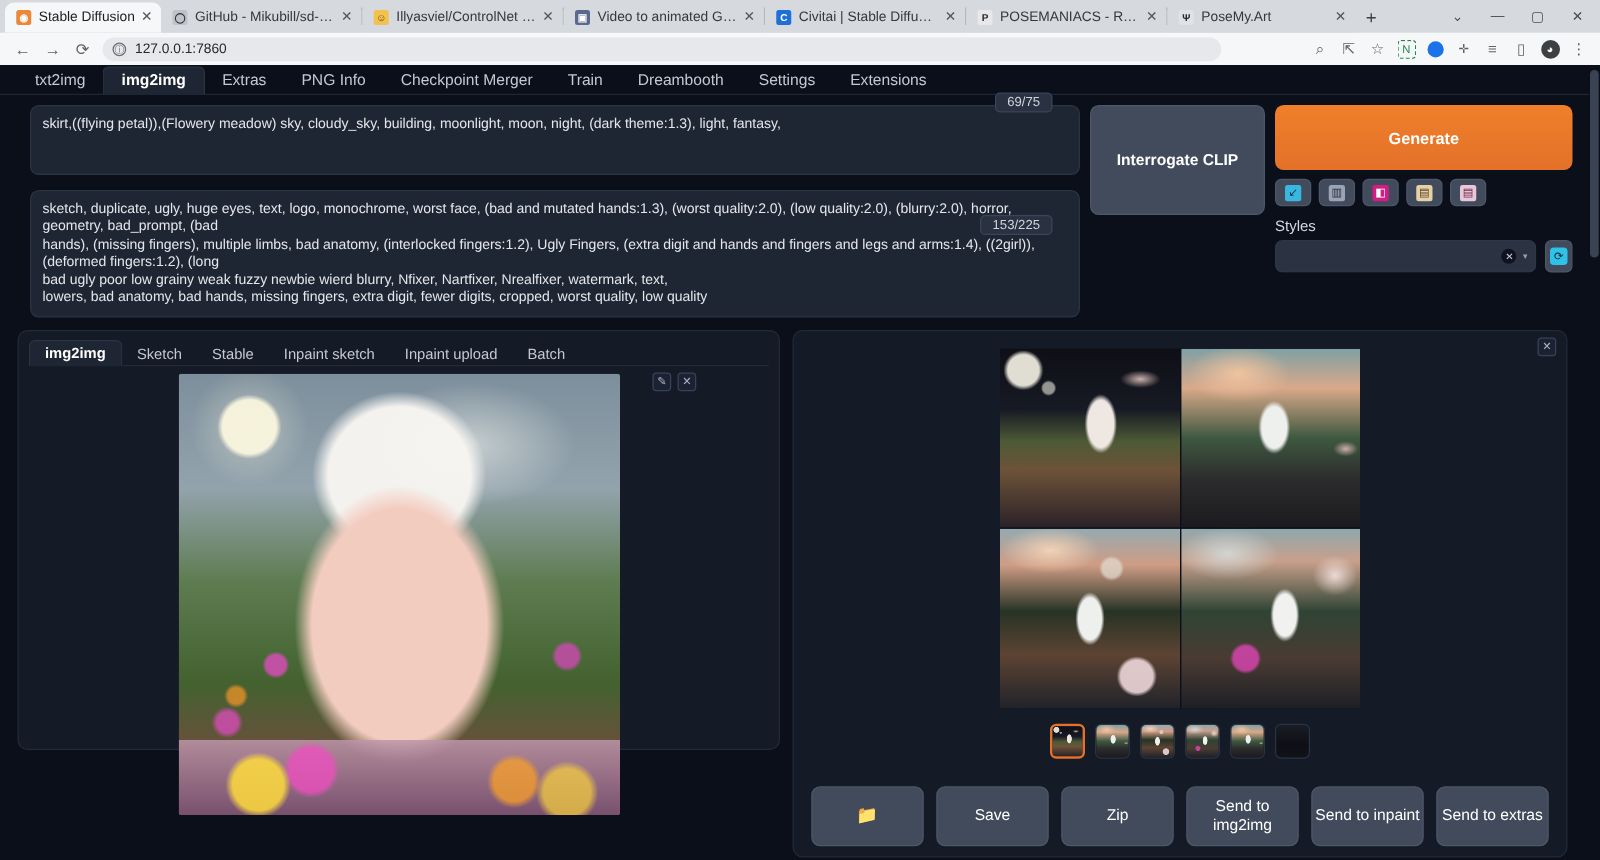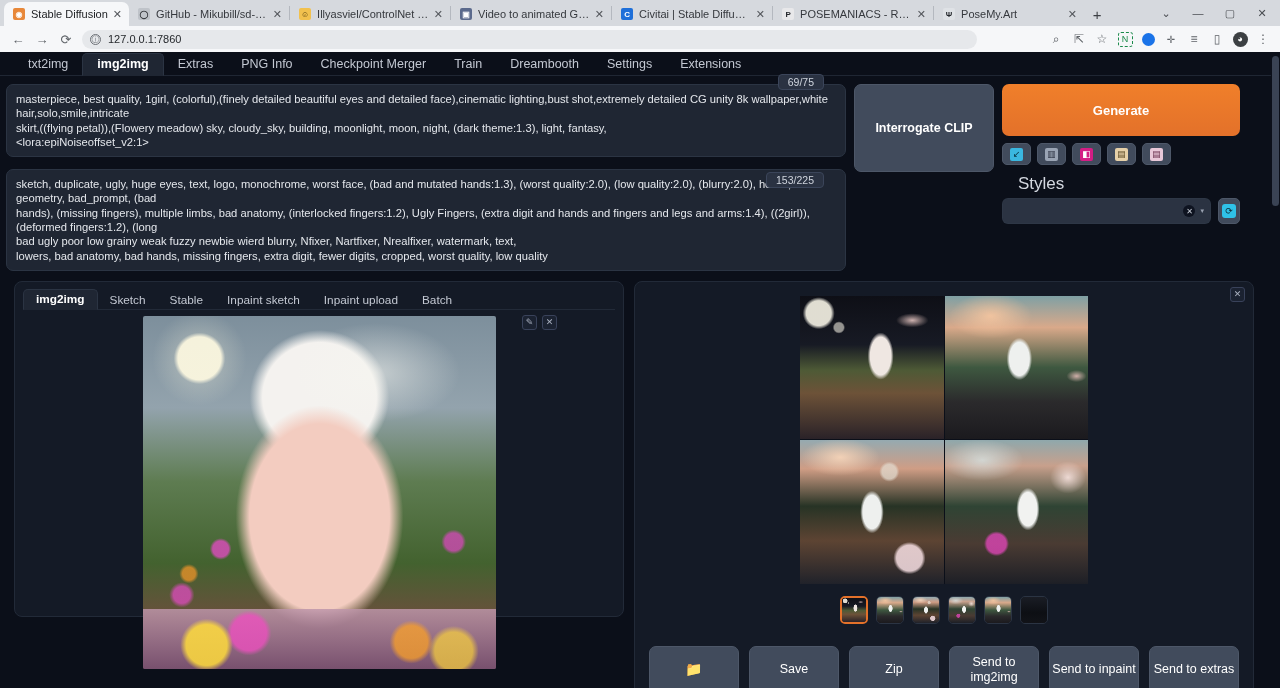--- a/index.html
+++ b/index.html
@@ -130,21 +130,21 @@
   .app-tab.active {
     background: #1f2633;
     color: #fff;
     font-weight: bold;
     border: 1px solid #2b3443;
     border-bottom-color: #1f2633;
   }
 
   .prompt-area {
     display: flex;
-    padding: 8px 14px 0 6px;
+    padding: 8px 14px 0 24px;
     gap: 8px;
     position: relative;
   }
   .prompt-col { width: 840px; position: relative; }
   .textbox {
     background: #1f2633;
     border: 1px solid #2b3443;
     border-radius: 7px;
     padding: 7px 9px;
     font-size: 11.2px;
@@ -198,21 +198,21 @@
   .sbtn {
     width: 29px; height: 22px;
     background: #414b5c;
     border: 1px solid #4d5768;
     border-radius: 5px;
     display: flex; align-items: center; justify-content: center;
     font-size: 11px;
   }
   .sbtn .gl { width: 13px; height: 13px; display: flex; align-items: center;
               justify-content: center; border-radius: 2px; font-size: 9px; }
-  .styles-label { margin-top: 9px; font-size: 17px; color: #d4d8e0; margin-left: 16px; }
+  .styles-label { margin-top: 9px; font-size: 12px; color: #d4d8e0; }
   .styles-row { display: flex; gap: 7px; margin-top: 4px; align-items: center; }
   .styles-select {
     flex: 1 1 auto;
     height: 26px;
     background: #2b3342;
     border: 1px solid #39425440;
     border-radius: 6px;
     display: flex; align-items: center; justify-content: flex-end;
     padding-right: 6px; gap: 5px;
   }
@@ -495,23 +495,21 @@
     <div class="app-tab">Dreambooth</div>
     <div class="app-tab">Settings</div>
     <div class="app-tab">Extensions</div>
   </div>
 
   <div class="prompt-area">
 
     <div class="prompt-col">
       <div class="token-counter">69/75</div>
       <div class="textbox pos">
-        <div>masterpiece, best quality, 1girl, (colorful),(finely detailed beautiful eyes and detailed face),cinematic lighting,bust shot,extremely detailed CG unity 8k wallpaper,white hair,solo,smile,intricate</div>
         <div>skirt,((flying petal)),(Flowery meadow) sky, cloudy_sky, building, moonlight, moon, night, (dark theme:1.3), light, fantasy,</div>
-        <div>&lt;lora:epiNoiseoffset_v2:1&gt;</div>
       </div>
 
       <div class="token-counter" style="top:88px">153/225</div>
       <div class="textbox neg">
         <div>sketch, duplicate, ugly, huge eyes, text, logo, monochrome, worst face, (bad and mutated hands:1.3), (worst quality:2.0), (low quality:2.0), (blurry:2.0), horror, geometry, bad_prompt, (bad</div>
         <div>hands), (missing fingers), multiple limbs, bad anatomy, (interlocked fingers:1.2), Ugly Fingers, (extra digit and hands and fingers and legs and arms:1.4), ((2girl)), (deformed fingers:1.2), (long</div>
         <div>bad ugly poor low grainy weak fuzzy newbie wierd blurry, Nfixer, Nartfixer, Nrealfixer, watermark, text,</div>
         <div> lowers, bad anatomy, bad hands, missing fingers, extra digit, fewer digits, cropped, worst quality, low quality</div>
       </div>
     </div>

